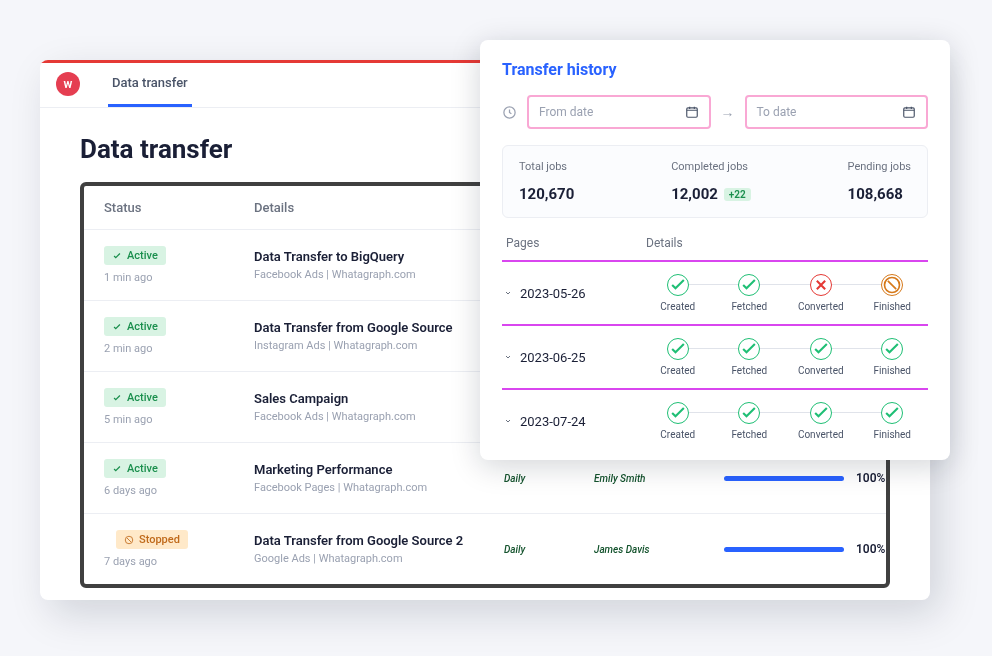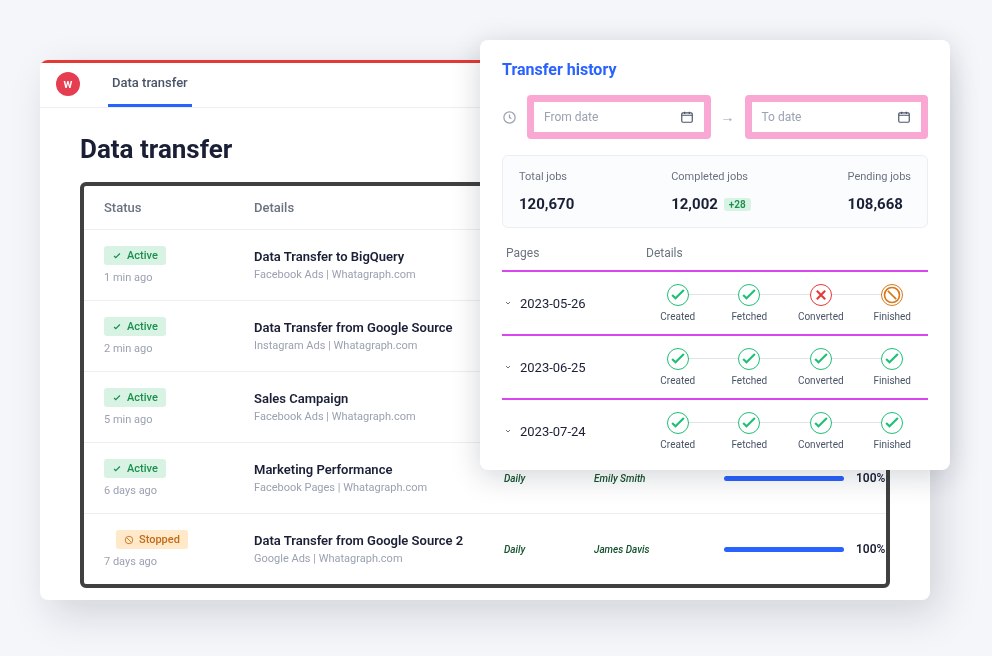--- a/index.html
+++ b/index.html
@@ -47,21 +47,21 @@
   .panel {
     position:absolute; left:480px; top:40px;
     width:470px;
     background:#fff; border-radius:8px;
     box-shadow: 0 6px 30px rgba(10,20,40,.18);
     padding:20px 22px 8px;
   }
   .panel h2 { color:#2962ff; font-size:16px; font-weight:700; margin-bottom:16px;}
   .date-row { display:flex; align-items:center; gap:10px; margin-bottom:16px;}
   .clock{width:15px;height:15px;color:#9aa1b1;}
-  .date-input{ flex:1; display:flex; align-items:center; justify-content:space-between; border:7px solid #f9a8d4; border-radius:4px; padding:8px 10px; font-size:12px; color:#9aa1b1;}
+  .date-input{ flex:1; display:flex; align-items:center; justify-content:space-between; border:2px solid #f9a8d4; border-radius:4px; padding:8px 10px; font-size:12px; color:#9aa1b1;}
   .arrow{color:#9aa1b1; font-size:14px;}
   .stats{ display:flex; justify-content:space-between; border:1px solid #eceef3; background:#fbfcfe; border-radius:6px; padding:14px 16px; margin-bottom:12px;}
   .stat .lbl{font-size:11px; color:#6b7280; margin-bottom:6px;}
   .stat .val{font-size:15px; font-weight:700; color:#1a1f36; display:flex; align-items:center; gap:6px;margin-top:12px;}
   .delta{font-size:10px; font-weight:600; color:#1a8f4d; background:#d8f3e3; padding:1px 5px; border-radius:3px;}
   .hist-head{display:grid; grid-template-columns:140px 1fr; font-size:12px; color:#6b7280; padding:6px 4px 10px;}
   .hist-row{border-top:2px solid #d946ef; padding:12px 0; display:grid; grid-template-columns:18px 122px 1fr; align-items:center;}
   .chev{color:#6b7280;}
   .chev svg{width:12px;height:12px;}
   .hist-date{font-size:13px; color:#1a1f36;}
@@ -228,21 +228,21 @@
 
   <div class="stats">
     <div class="stat">
       <div class="lbl">Total jobs</div>
       <div class="val">120,670</div>
     </div>
     <div class="stat">
       <div class="lbl">Completed jobs</div>
       <div class="val">
         <span>12,002</span>
-        <span class="delta">+28</span>
+        <span class="delta">+22</span>
       </div>
     </div>
     <div class="stat">
       <div class="lbl">Pending jobs</div>
       <div class="val">108,668</div>
     </div>
   </div>
 
   <div class="hist-head">
     <div>Pages</div>

